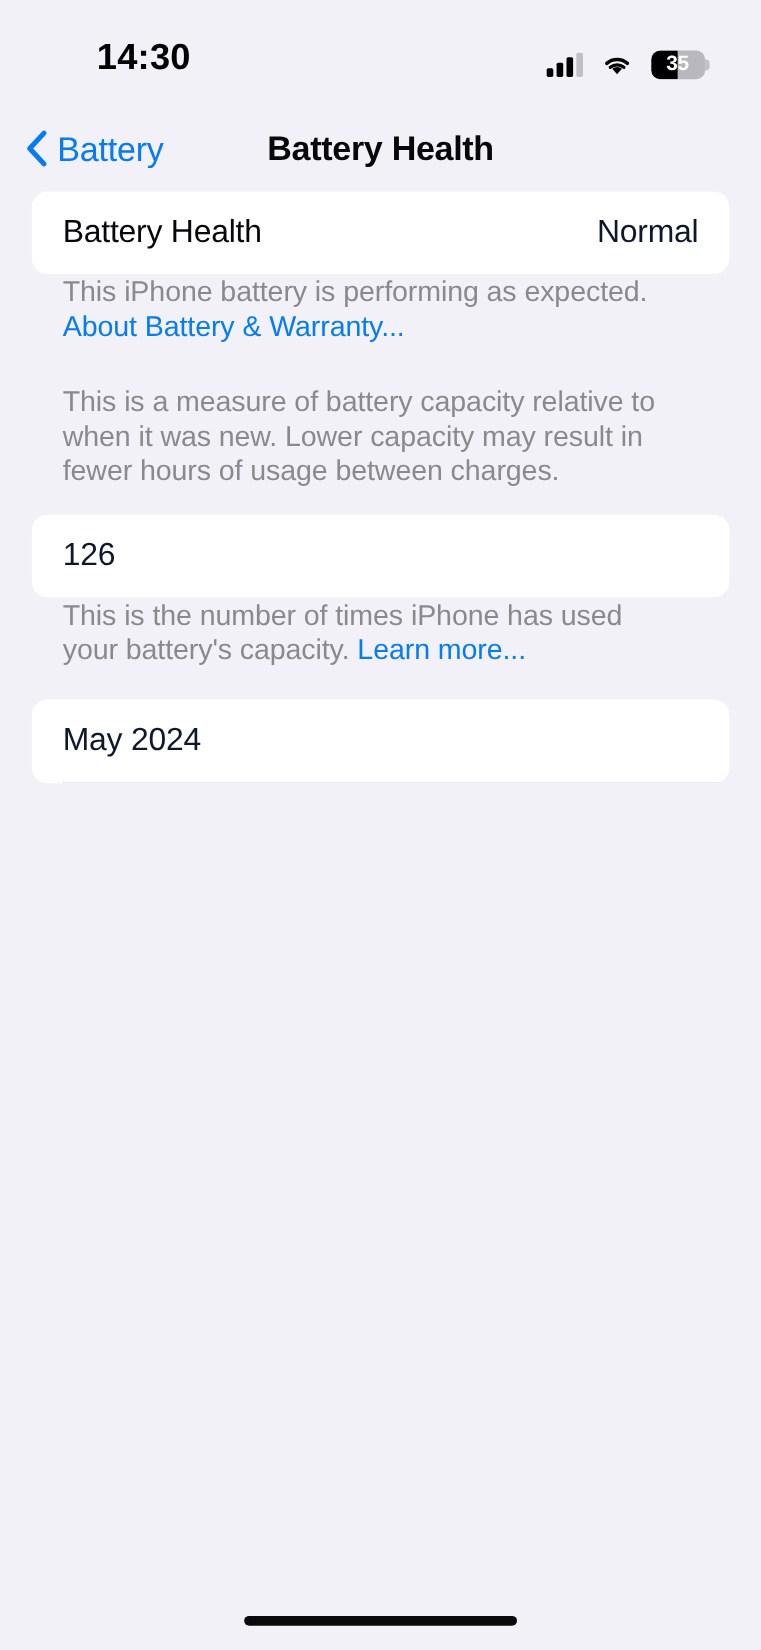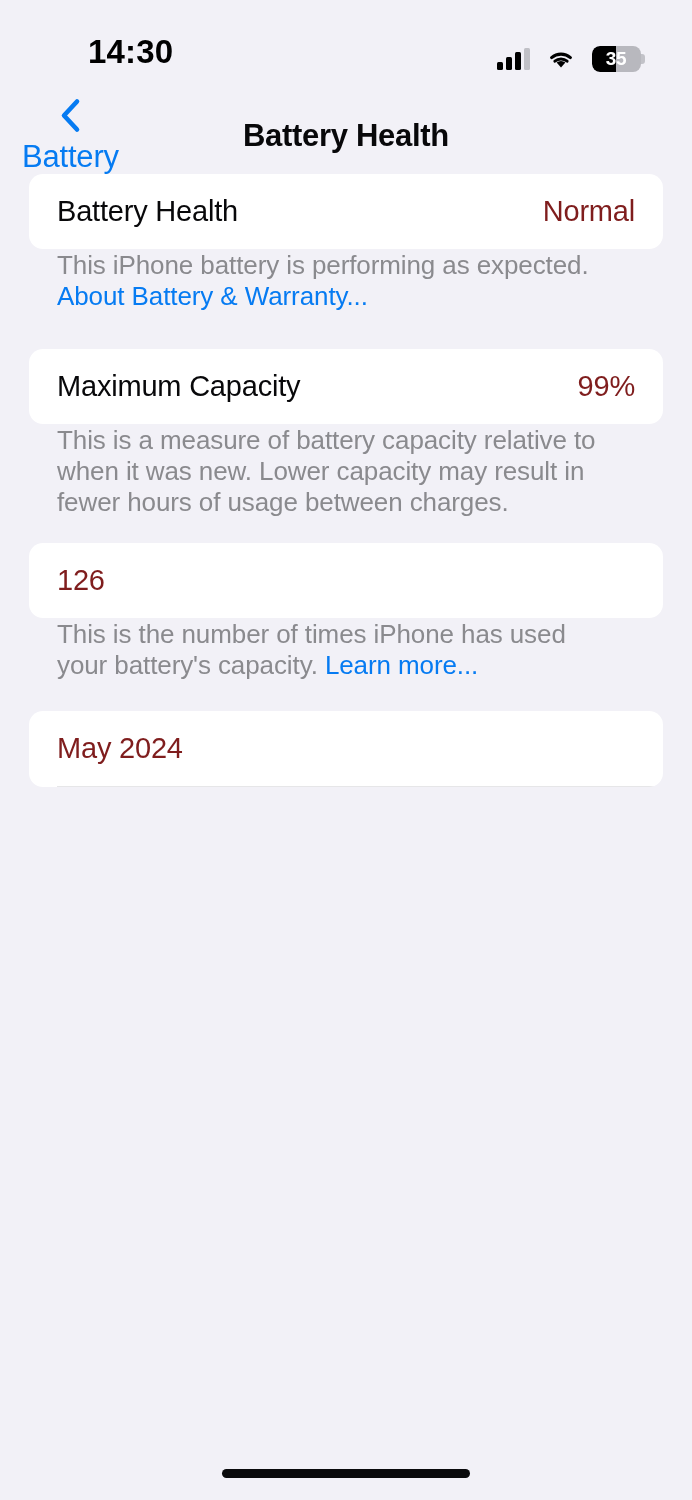--- a/index.html
+++ b/index.html
@@ -124,21 +124,20 @@
   .nav-back {
     position: absolute;
     left: 14px;
     top: 50%;
     transform: translateY(-50%);
     display: flex;
     align-items: center;
     gap: 8px;
     cursor: pointer;
     padding: 6px 8px;
-    flex-direction: column;
   }
   .chevron-left {
     width: 22px;
     height: 34px;
     display: block;
     flex: 0 0 auto;
   }
   .nav-back-label {
     font-size: 31px;
     color: #067bf2;
@@ -188,21 +187,21 @@
 
   .row-label {
     font-size: 29px;
     color: #08080a;
     letter-spacing: -0.2px;
     line-height: 1;
   }
 
   .row-value {
     font-size: 29px;
-    color: #7f1d1d;
+    color: #0f172a;
     letter-spacing: -0.2px;
     line-height: 1;
   }
 
   .row-divider {
     height: 1px;
     background: #e6e6e8;
     margin-left: 28px;
   }
 
@@ -298,28 +297,20 @@
     </div>
   </div>
   <div class="footnote">
     <div class="inner">
       <span>This iPhone battery is performing as expected. </span><span class="footlink">About Battery &amp; Warranty...</span>
     </div>
   </div>
 
   <div class="spacer-38"></div>
 
-  <div class="group">
-    <div class="card">
-      <div class="row">
-        <span class="row-label">Maximum Capacity</span>
-        <span class="row-value">99%</span>
-      </div>
-    </div>
-  </div>
   <div class="footnote">
     <div class="inner">
       <span>This is a measure of battery capacity relative to when it was new. Lower capacity may result in fewer hours of usage between charges.</span>
     </div>
   </div>
 
   <div class="spacer-26"></div>
 
   <div class="group">
     <div class="card">

